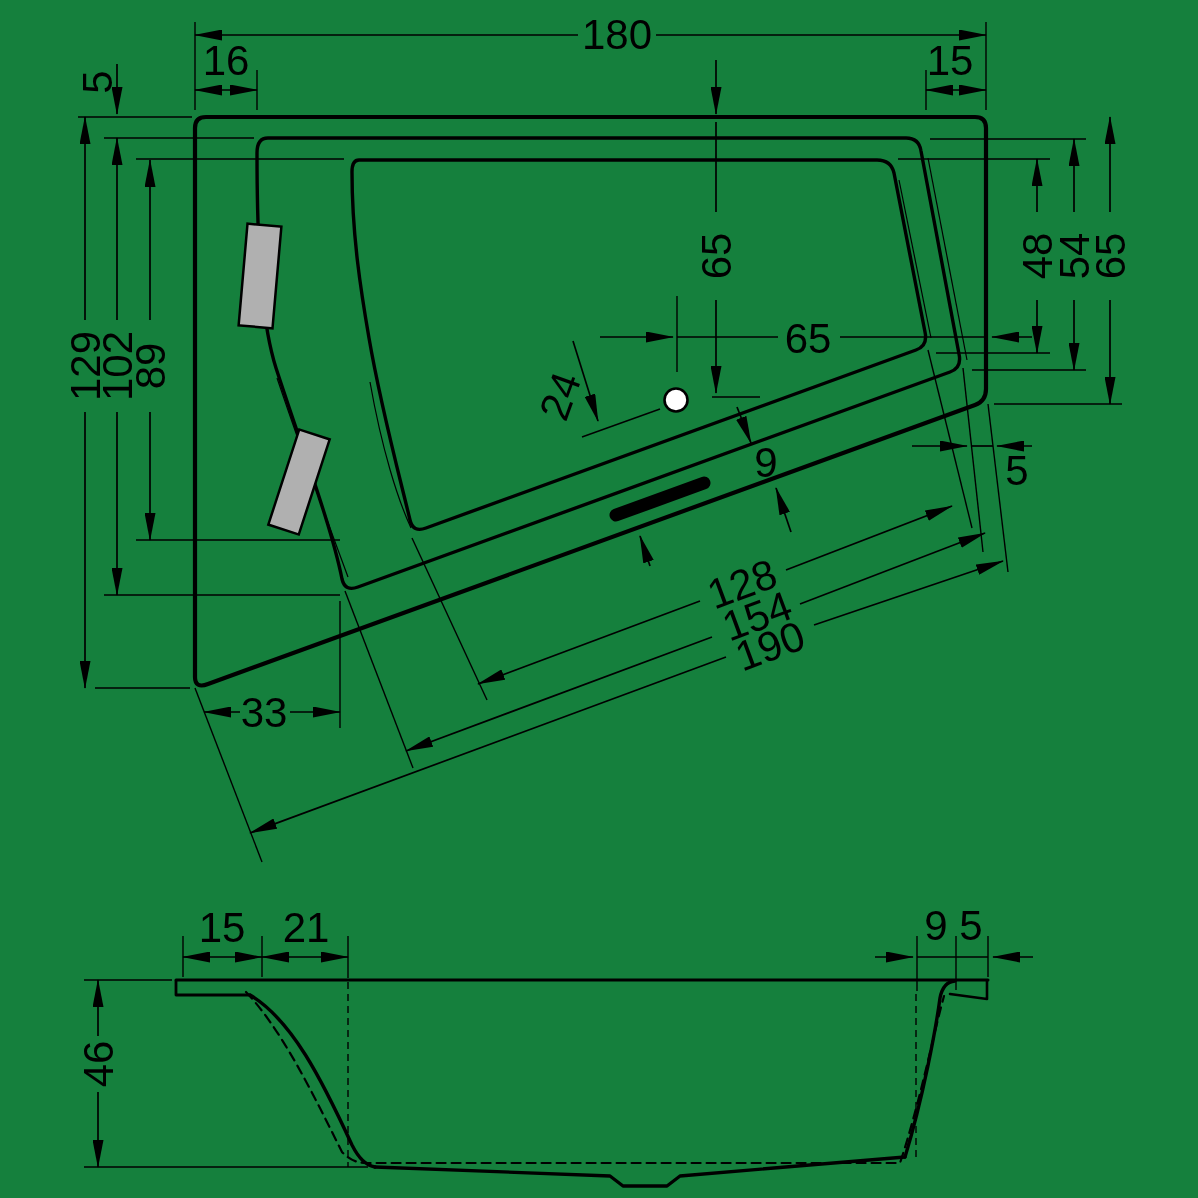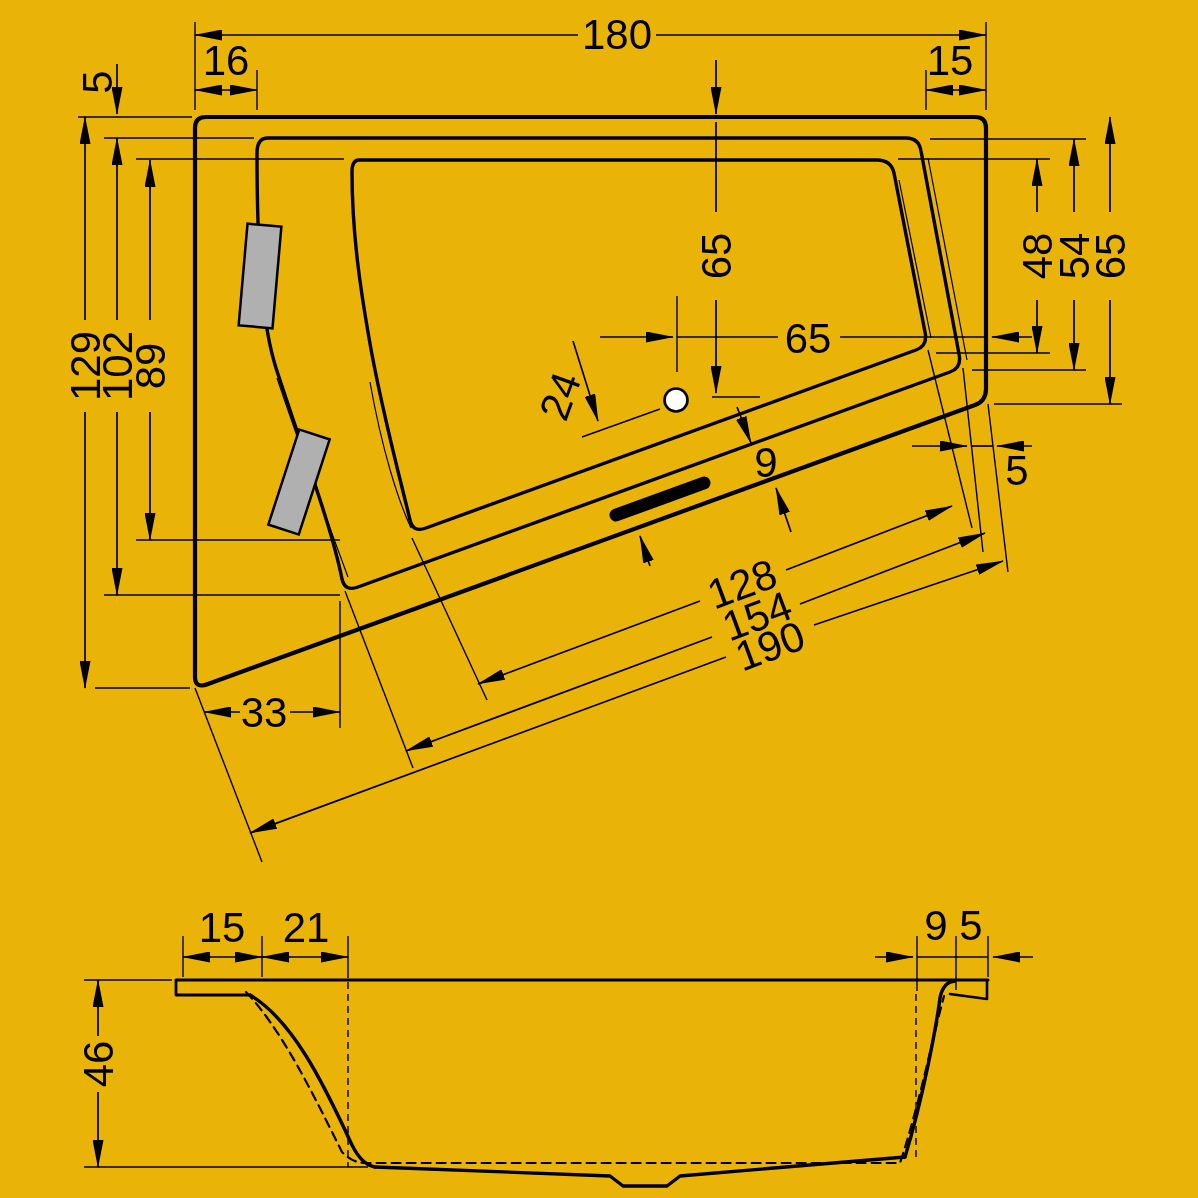--- a/index.html
+++ b/index.html
@@ -1,16 +1,16 @@
 <!DOCTYPE html>
 <html><head>
 <meta charset="utf-8">
 <style>
   html,body{margin:0;padding:0;background:#fff;}
-  .stage{width:1198px;height:1198px;position:relative;background:#eab308;}
+  .stage{width:1198px;height:1198px;position:relative;background:#15803d;}
   svg{display:block;}
   .outline{fill:none;stroke:#000;stroke-linejoin:round;stroke-linecap:round;}
   .w-outer{stroke-width:4.2;}
   .w-mid{stroke-width:3.4;}
   .w-thin{stroke-width:1.4;stroke:#000;fill:none;}
   .w-dim{stroke-width:1.7;stroke:#000;fill:none;}
   .w-comp{stroke-width:1.2;stroke:#000;fill:none;}
   .dashed{stroke-dasharray:9 6;stroke-width:2.2;}
   .guide{stroke-dasharray:7 5;stroke-width:1.4;}
   .headrest{fill:#b0b0b0;stroke:#000;stroke-width:2.5;}

